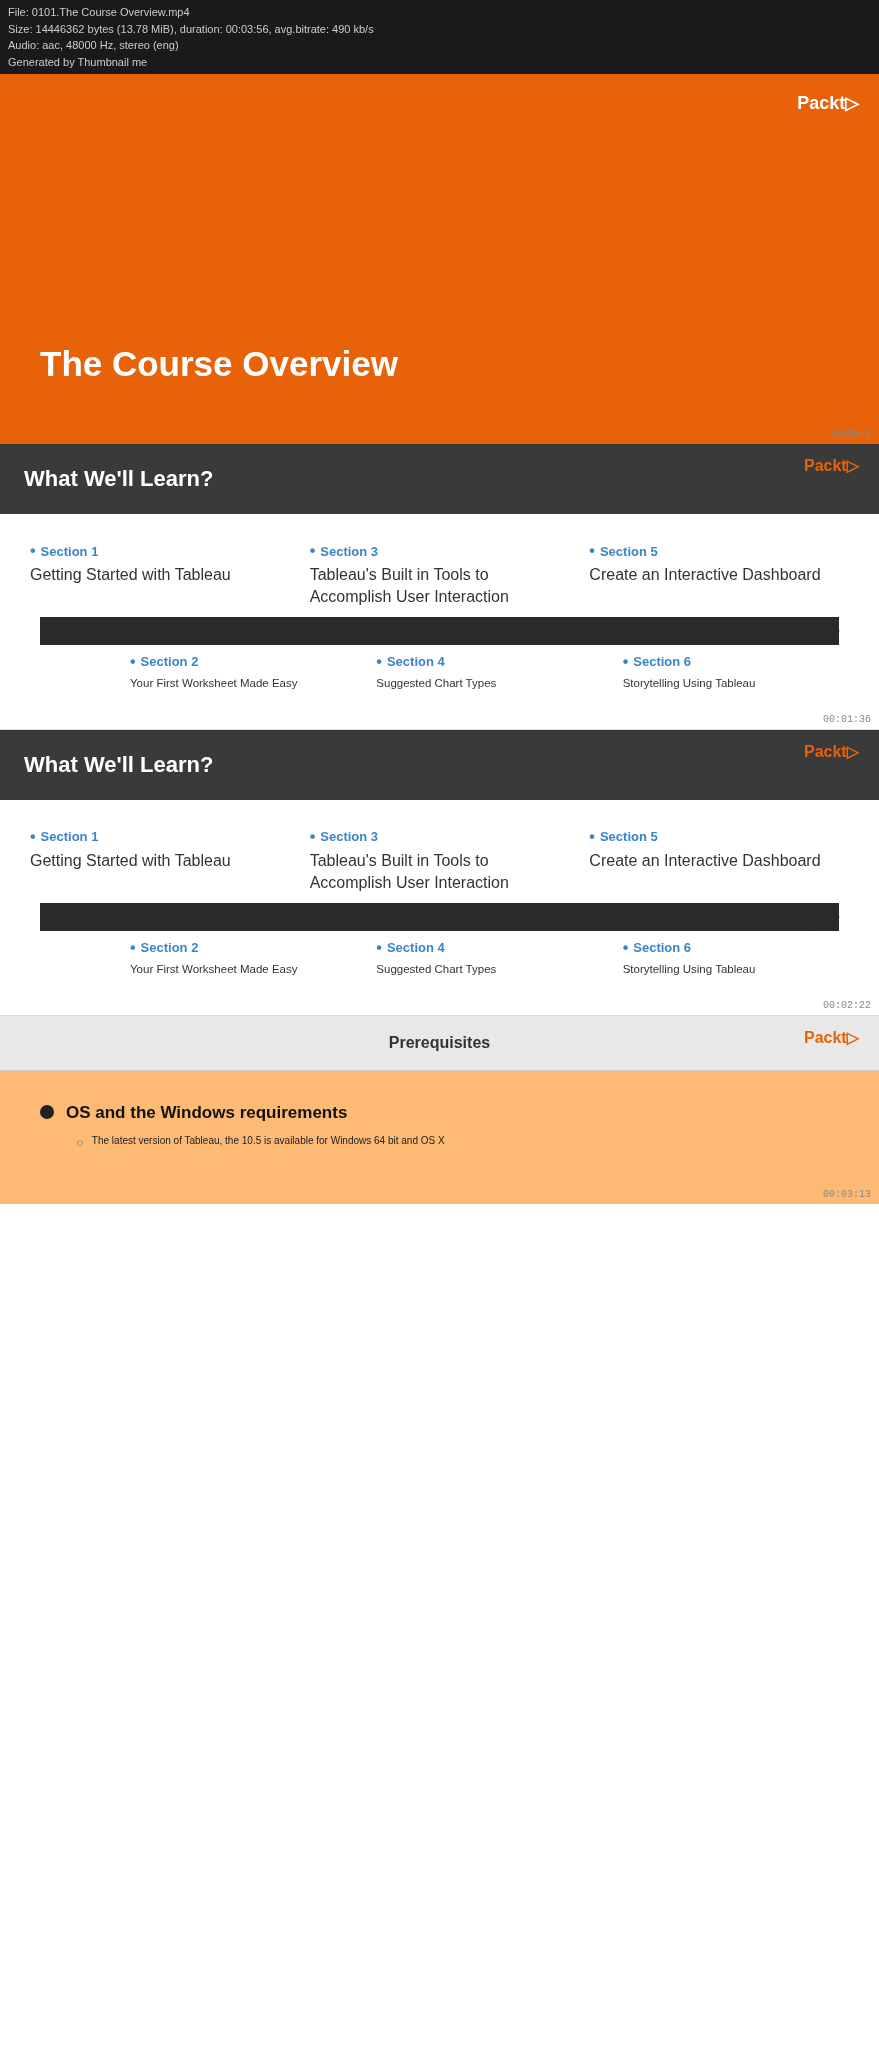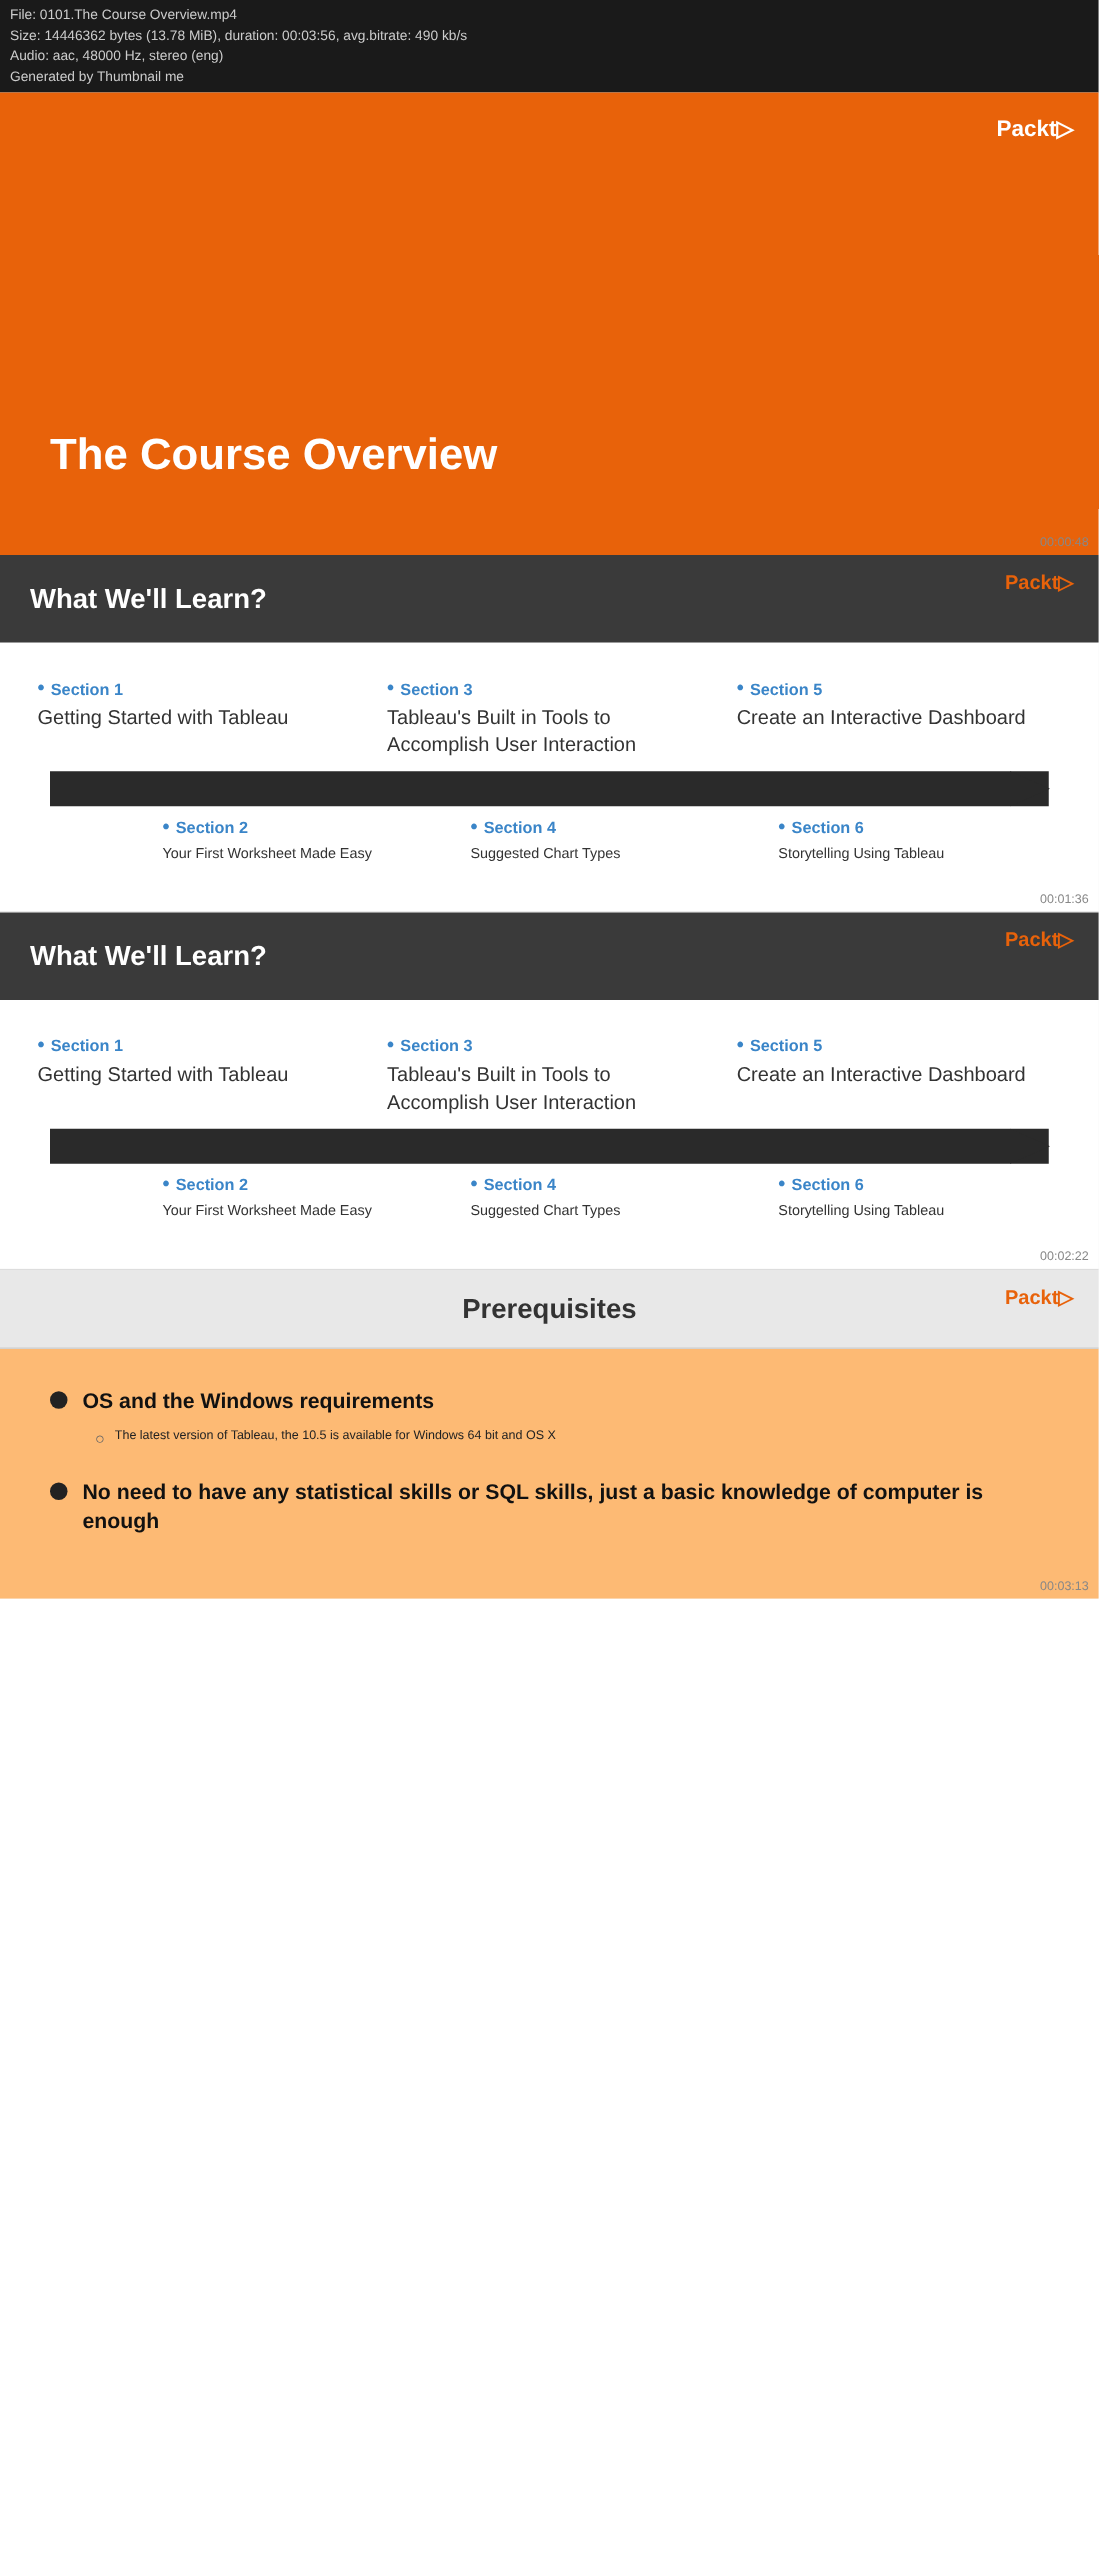--- a/index.html
+++ b/index.html
@@ -175,21 +175,21 @@
     .prereq-header {
       background: #e8e8e8;
       display: flex;
       align-items: center;
       justify-content: center;
       padding: 18px;
       border-bottom: 1px solid #ccc;
       position: relative;
     }
     .prereq-header h2 {
-      font-size: 22px;
+      font-size: 16px;
       font-weight: bold;
       color: #333;
     }
     .prereq-content {
       padding: 30px 40px;
       background: #fdba74;
     }
     .prereq-content ul {
       list-style: none;
     }
@@ -234,20 +234,21 @@
       color: #222;
       line-height: 1.5;
     }
 
     .timestamp-bottom {
       position: absolute;
       bottom: 4px;
       right: 8px;
       color: #888;
       font-size: 10px;
+      font-family: Liberation Mono, monospace;
     }
 
     .slide-wrapper {
       position: relative;
     }
   </style>
 </head>
 <body>
 
 <div class="file-info">
@@ -362,20 +363,16 @@
         <div>
           <div class="main-text">OS and the Windows requirements</div>
           <ul class="sub-list">
             <li>
               <span class="sub-bullet">○</span>
               <span class="sub-text">The latest version of Tableau, the 10.5 is available for Windows 64 bit and OS X</span>
             </li>
           </ul>
         </div>
       </li>
-      <li>
-        <div class="bullet-circle"></div>
-        <div class="main-text">No need to have any statistical skills or SQL skills, just a basic knowledge of computer is enough</div>
-      </li>
     </ul>
   </div>
   <div class="timestamp-bottom">00:03:13</div>
 </div>
 
 </body></html>

